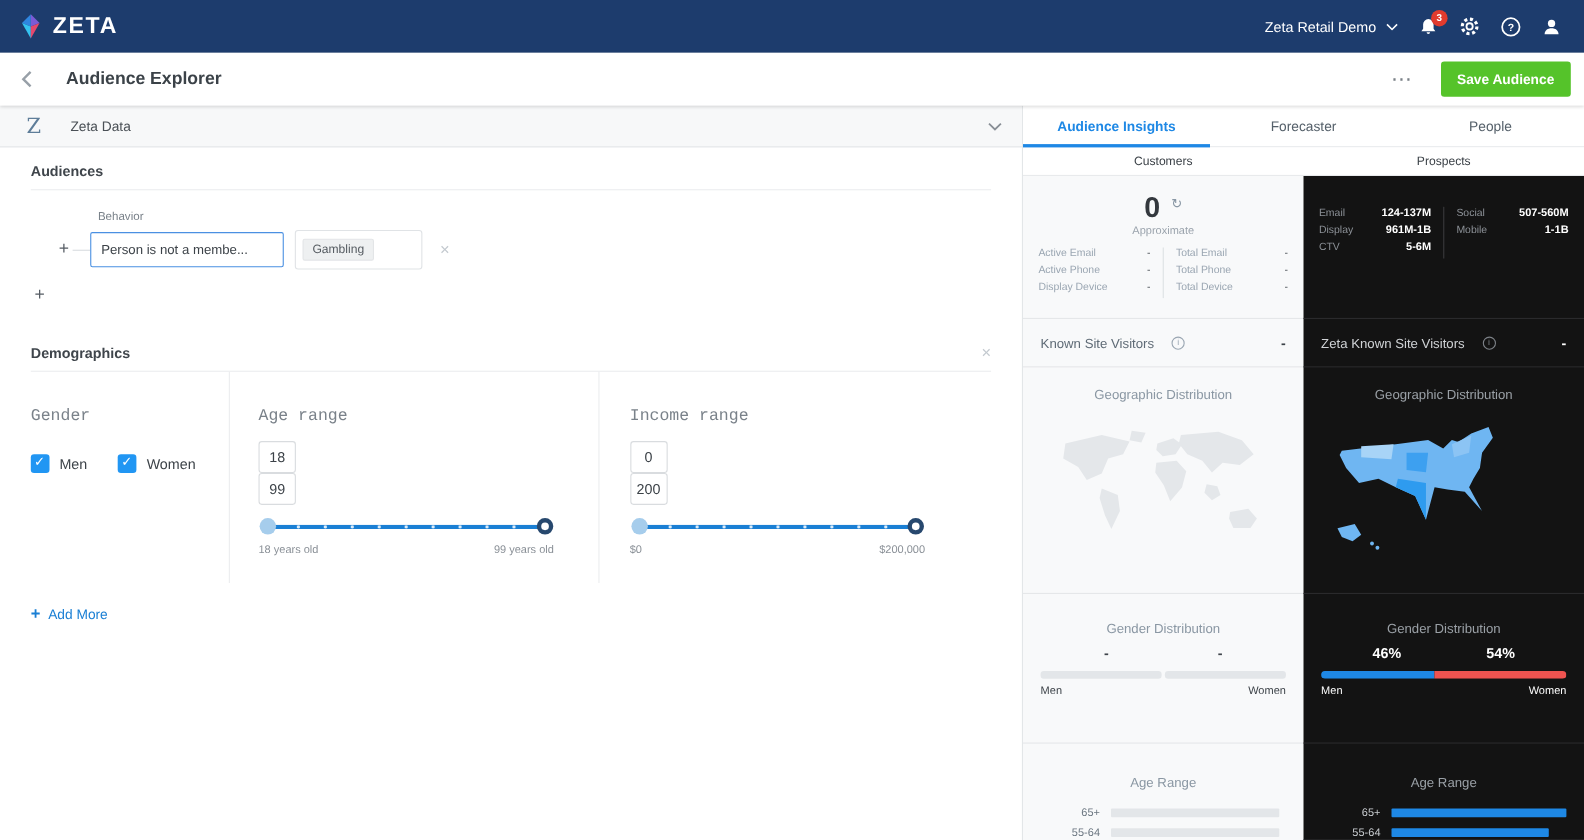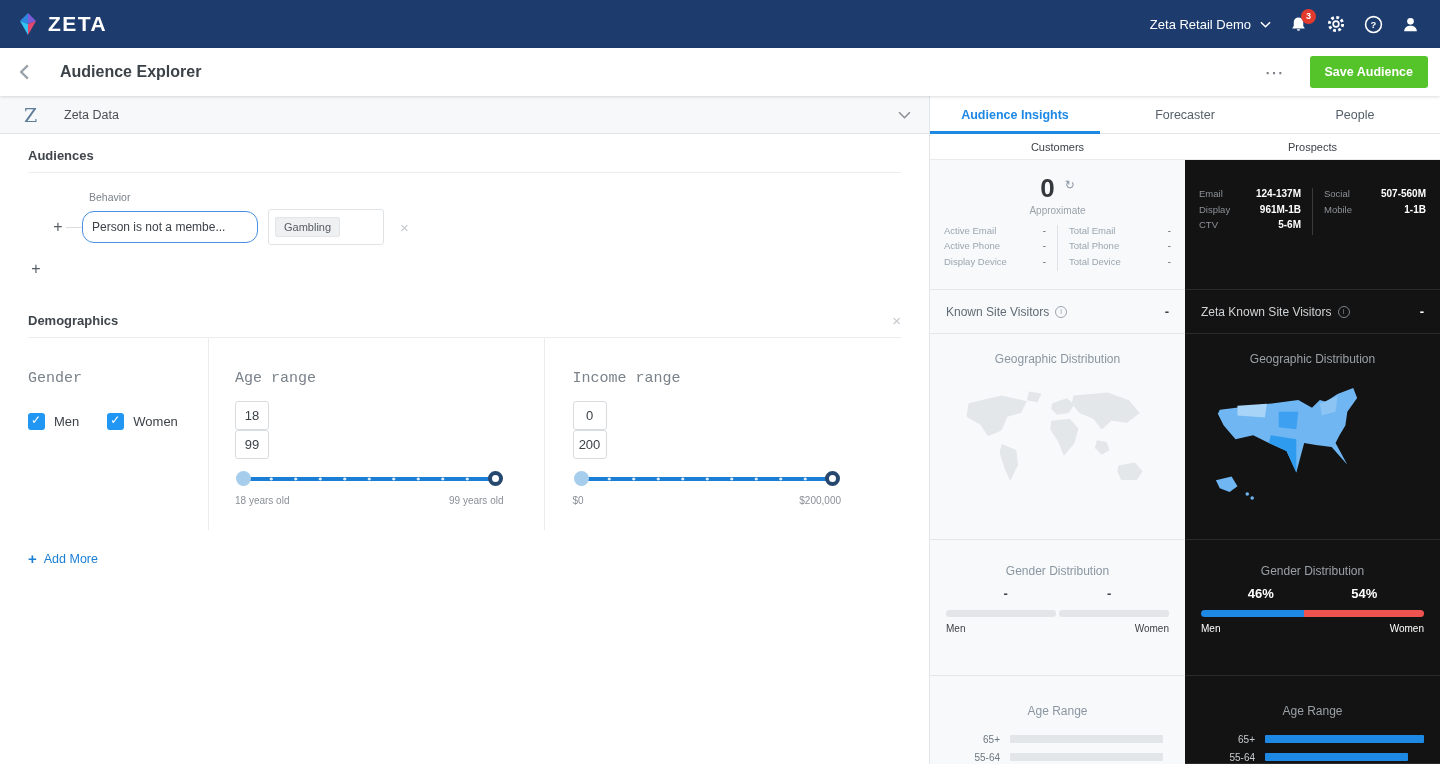--- a/index.html
+++ b/index.html
@@ -44,21 +44,21 @@
   .builder-body { flex:1; padding:0 28px; overflow:hidden; }
   .section-title-row { display:flex; align-items:center; justify-content:space-between;
     padding:14px 0 9px; border-bottom:1px solid #ebedef; }
   .section-title { font-size:13px; font-weight:bold; color:#3f454b; }
   .x-btn { color:#c3c9cf; font-size:15px; cursor:pointer; line-height:1; }
 
   .field-label { font-size:10.5px; color:#7a828a; margin:18px 0 6px 61px; }
   .behavior-row { display:flex; align-items:center; margin-left:22px; }
   .plus-btn { color:#565d64; font-size:16px; cursor:pointer; width:16px; text-align:center; line-height:1; }
   .connector { width:16px; height:1px; background:#d9dde0; }
-  .dropdown { width:176px; height:32px; border:1px solid #4a90e2; border-radius:12px;
+  .dropdown { width:176px; height:32px; border:1px solid #4a90e2; border-radius:2px;
     background:#fff; display:flex; align-items:center; padding:0 9px; cursor:pointer; }
   .dropdown-text { font-size:12px; color:#3c4248; white-space:nowrap; overflow:hidden; flex:1; }
   .tagbox { width:116px; height:36px; border:1px solid #e0e3e6; border-radius:3px;
     margin-left:10px; display:flex; align-items:center; padding:0 6px; cursor:text; }
   .chip { background:#eef0f1; border:1px solid #e3e5e7; border-radius:2px;
     font-size:11px; color:#555b61; padding:3px 8px; cursor:default; }
   .row-x { margin-left:16px; }
   .plus-solo { display:block; margin:16px 0 0 0; }
 
   .demo-title-row { margin-top:22px; }
@@ -127,21 +127,21 @@
   .stats-col + .stats-col { border-left:1px solid #dde1e4; padding-left:11px; margin-left:11px; }
   .col-prospects .stats-col + .stats-col { border-left:1px solid #3a3a3c; }
   .stat-row { display:flex; justify-content:space-between; align-items:baseline;
     font-size:9.5px; margin-bottom:4.5px; }
   .stat-label { color:#9aa6b2; white-space:nowrap; }
   .stat-value { color:#4a5056; }
   .col-prospects .stat-label { color:#8d9298; }
   .col-prospects .stat-value { color:#fff; font-weight:bold; font-size:10px; }
 
   .ksv-sec { height:44px; display:flex; align-items:center; padding:0 16px; }
-  .ksv-label { font-size:12px; color:#5f6b76; display:flex; align-items:center; gap:6px; }
+  .ksv-label { font-size:12px; color:#5f6b76; display:flex; align-items:center; gap:16px; }
   .col-prospects .ksv-label { color:#d0d3d6; }
   .info-icon { display:inline-flex; width:12px; height:12px; border:1px solid #9aa6b2;
     color:#9aa6b2; border-radius:50%; font-size:8px; align-items:center; justify-content:center;
     cursor:pointer; flex-shrink:0; }
   .col-prospects .info-icon { border-color:#7d8288; color:#7d8288; }
   .ksv-value { margin-left:auto; font-size:13px; font-weight:bold; color:#3c4248; }
   .col-prospects .ksv-value { color:#fff; }
 
   .geo-sec { height:206px; text-align:center; padding-top:18px; }
   .sec-title { font-size:12px; color:#8a97a3; }

